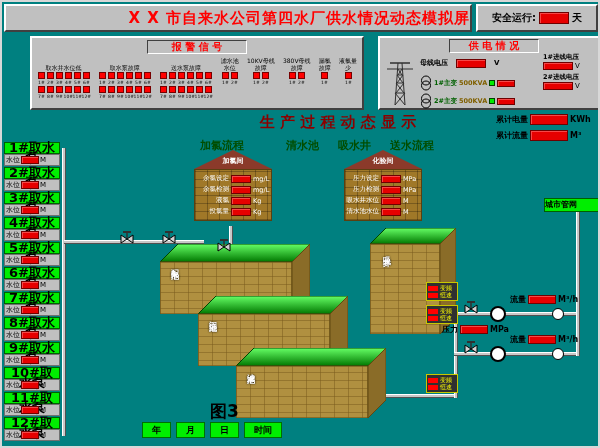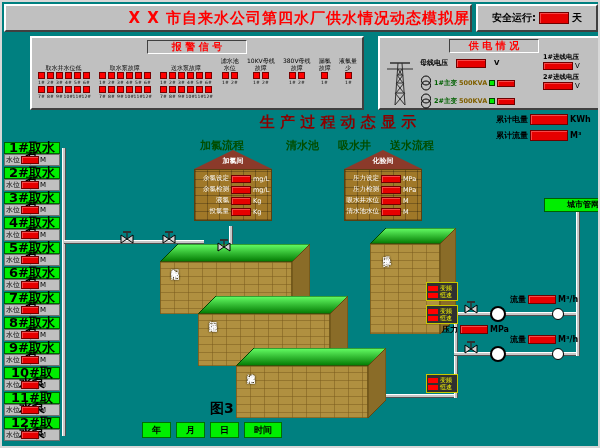--- a/index.html
+++ b/index.html
@@ -84,23 +84,23 @@
   .meterc{position:absolute;width:12px;height:12px;border-radius:50%;background:#fff;border:1px solid #000;z-index:5}
   
   .mode{position:absolute;width:32px;background:#303030;border:1px solid #c8c800;padding:1px;z-index:6}
   .mrow{display:flex;align-items:center;gap:2px;margin:1px 0}
   .msq{width:10px;height:5px;background:#F00;flex:0 0 auto}
   .mlabel{color:#FF0;font-size:6px;line-height:6px;white-space:nowrap}
   
   .outrow{position:absolute;display:flex;align-items:center;gap:2px;font-size:8px;color:#000;font-weight:bold;z-index:6}
   .outrow .red-box{width:28px;height:9px}
   .network{left:542px;top:196px;width:56px;height:14px;background:#00EE00;border:1px solid #006000;
-    text-align:right;font-size:8px;font-weight:bold;line-height:12px;color:#000;z-index:6}
-  
-  .figure{left:208px;top:398px;font-size:14px;font-weight:bold;color:#000;z-index:6}
+    text-align:left;font-size:8px;font-weight:bold;line-height:12px;color:#000;z-index:6}
+  
+  .figure{left:208px;top:398px;font-size:17px;font-weight:bold;color:#000;z-index:6}
   .date-row{left:140px;top:420px;display:flex;gap:5px;z-index:6}
   .datebox{background:#00EE00;border:1px solid #007000;height:16px;line-height:14px;padding:0 9px;font-size:9px;font-weight:bold;color:#000}
   .company{left:306px;top:417px;width:214px;height:22px;background:#FFFF00;border:1px solid #808000;
     color:#D00000;font-weight:bold;font-size:12px;text-align:center;line-height:20px;z-index:6}
 </style>
 </head>
 <body>
 
 <div class="screen">
 

